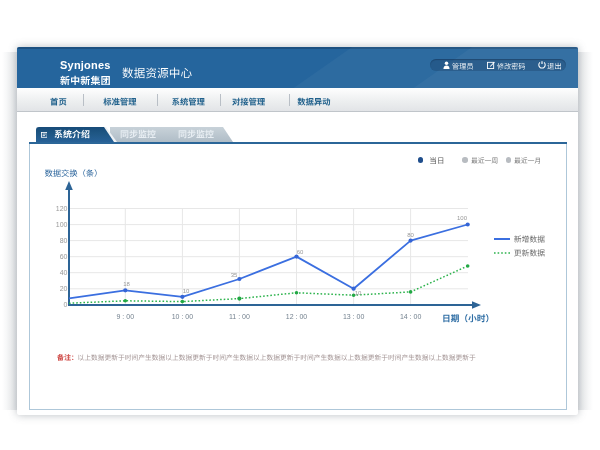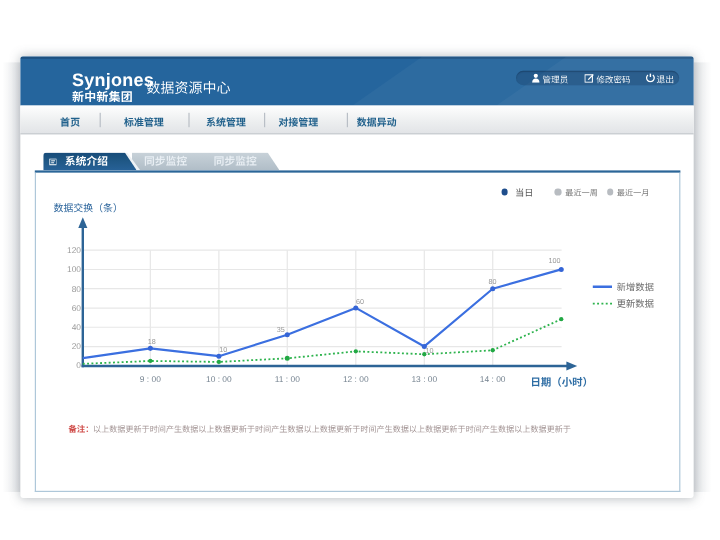--- a/index.html
+++ b/index.html
@@ -5,21 +5,21 @@
   * { margin:0; padding:0; box-sizing:border-box; }
   html,body { width:600px; height:450px; background:#fff; font-family:"Liberation Sans", sans-serif; overflow:hidden; }
   #page { position:relative; width:600px; height:450px; }
   .card { position:absolute; left:17px; top:47px; width:561px; height:368px;
           background:#fff; box-shadow:0 0 9px rgba(90,100,110,0.42); border-radius:2px; }
   .header { position:absolute; left:17px; top:47px; width:561px; height:41px;
             background:#25659d;
             border-radius:2px 2px 0 0; overflow:hidden; }
   .streakA { position:absolute; left:303px; top:-5px; width:420px; height:55px; background:rgba(255,255,255,0.04); transform:skewX(-55deg); }
   .streakB { position:absolute; left:423px; top:-5px; width:320px; height:55px; background:rgba(255,255,255,0.04); transform:skewX(-55deg); }
-  .logo-en { position:absolute; left:43px; top:12px; color:#fff; font-size:15px; font-weight:bold; letter-spacing:0.2px; }
+  .logo-en { position:absolute; left:43px; top:12px; color:#fff; font-size:11px; font-weight:bold; letter-spacing:0.2px; }
   .userbar { position:absolute; left:413px; top:11.5px; width:136px; height:12.5px;
              background:rgba(8,34,64,0.22); box-shadow:inset 0 1px 1px rgba(0,10,30,0.25);
              border-radius:7px; white-space:nowrap; color:#fff; }
   .nav { position:absolute; left:17px; top:88px; width:561px; height:24px;
          background:linear-gradient(#fefefe 0%,#eceeef 60%,#e2e4e7 100%); border-bottom:1px solid #c0c5ca; }
   .nav span.sep { position:absolute; top:6px; width:1px; height:12px; background:#b9bfc6; }
   .tabs-line { position:absolute; left:29px; top:142px; width:538px; height:2px; background:#2b6698; }
   .tab-gray { position:absolute; left:110px; top:127px; width:123px; height:15px;
               background:linear-gradient(#c8d2d9,#b0bdc7);
               clip-path:polygon(0 0, 113px 0, 123px 15px, 0 15px); }

